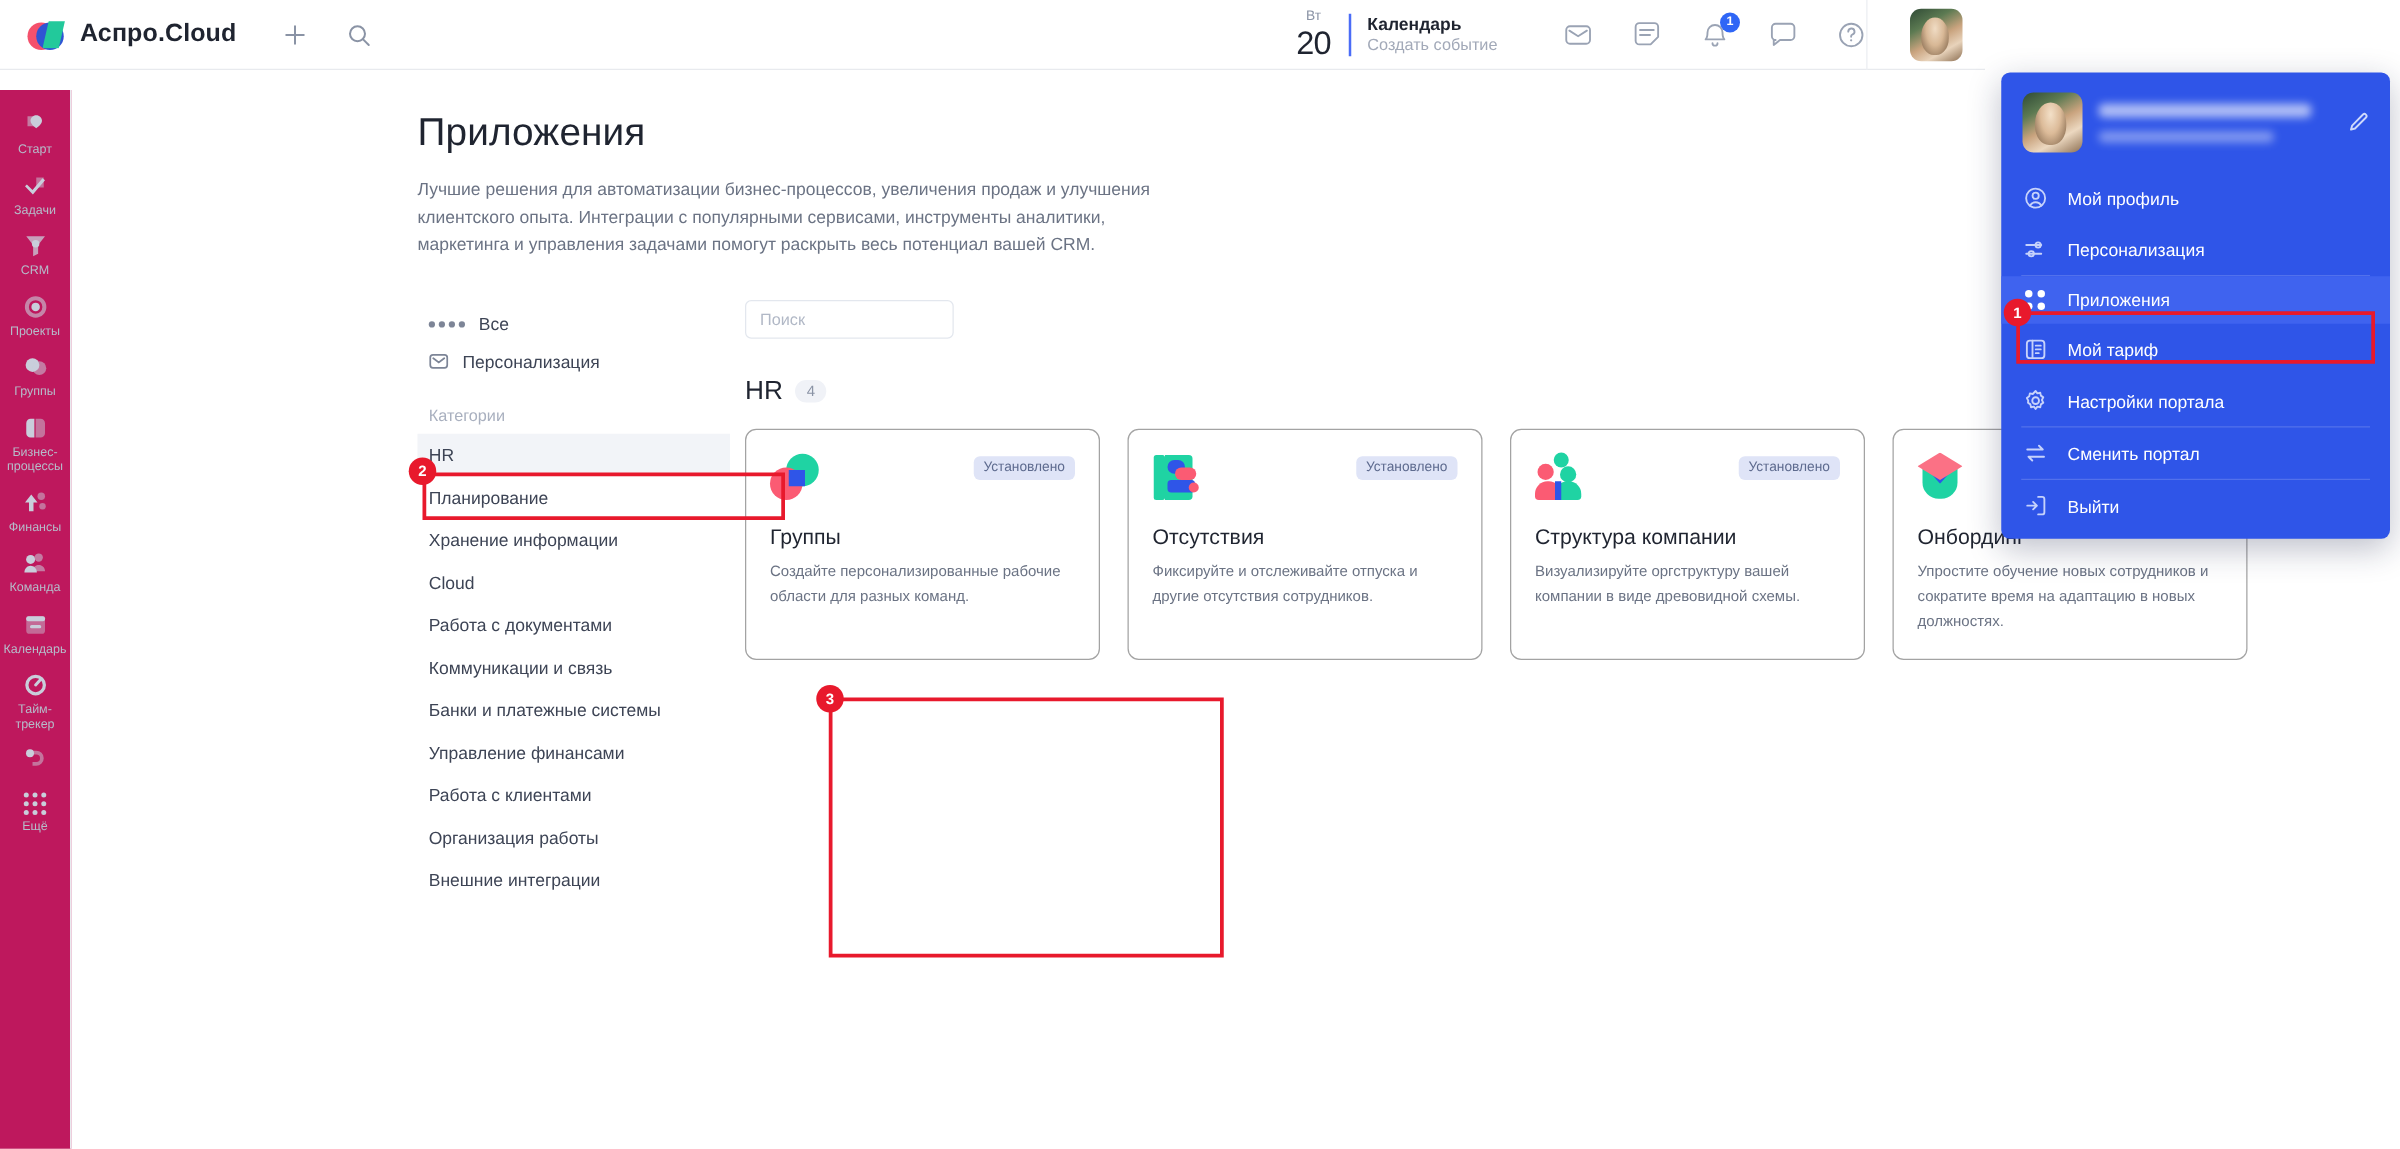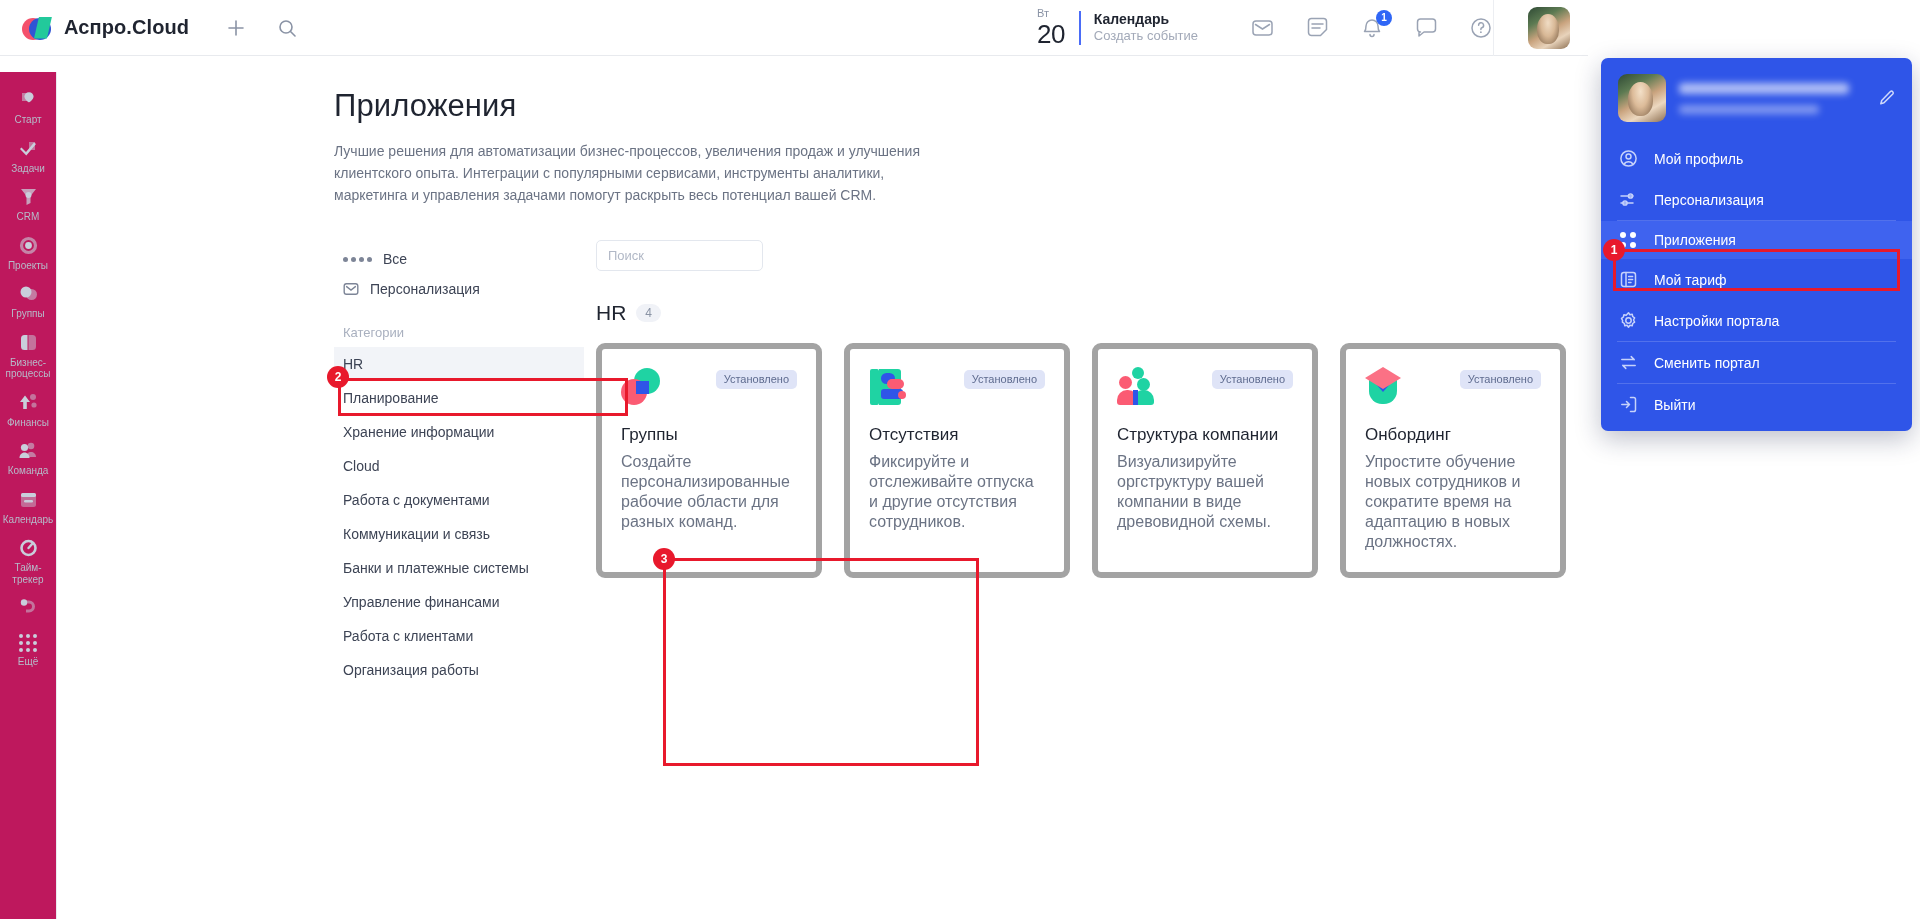--- a/index.html
+++ b/index.html
@@ -33,21 +33,21 @@
   .tb-ico {
     color: #8a93a5; display: flex; align-items: center; justify-content: center;
     cursor: pointer;
   }
   .plus-btn { margin-left: 36px; }
   .search-btn { margin-left: 30px; }
 
   .topbar-right {
     margin-left: auto; display: flex; align-items: center; height: 56px;
   }
-  .date-block { text-align: left; padding-right: 14px; line-height: 1; }
+  .date-block { text-align: center; padding-right: 14px; line-height: 1; }
   .date-dow { font-size: 11px; color: #8a93a5; margin-bottom: 2px; }
   .date-num { font-size: 26px; color: #1f2430; font-weight: 400; letter-spacing: -.5px; }
   .date-sep { width: 2px; height: 34px; background: #4a6cf7; margin-right: 13px; }
   .cal-block { line-height: 1.25; }
   .cal-title { font-size: 14px; font-weight: 700; color: #1f2430; }
   .cal-sub { font-size: 13px; color: #a2a9b8; cursor: pointer; }
   .hdr-icons { display: flex; align-items: center; gap: 30px; margin-left: 52px; }
   .hdr-ico { position: relative; color: #9aa3b4; cursor: pointer; display:flex; }
   .badge-dot {
     position: absolute; top: -6px; right: -8px;
@@ -126,34 +126,34 @@
 
   .group-head { display: flex; align-items: center; gap: 10px; margin-bottom: 18px; }
   .group-name { font-size: 21px; color: #1f2430; font-weight: 400; }
   .group-count {
     background: #f0f2f7; color: #8a93a5; font-size: 12px;
     border-radius: 11px; padding: 3px 9px; line-height: 1;
   }
 
   .card-grid { display: flex; flex-wrap: wrap; gap: 22px; }
   .card {
-    width: 226px; min-height: 152px;
-    border: 6px solid #a3a3a3; border-radius: 9px;
+    width: 284px; min-height: 152px;
+    border: 1px solid #a3a3a3; border-radius: 9px;
     padding: 18px 19px 20px; background: #fff; position: relative;
     cursor: pointer;
   }
   .card-top { display: flex; align-items: flex-start; justify-content: space-between; }
   .card-icon { width: 40px; height: 40px; position: relative; }
   .pill {
     background: #dfe4f7; color: #5e6b8f; font-size: 11px;
     border-radius: 5px; padding: 4px 8px; line-height: 1; white-space: nowrap;
     margin-top: 3px;
   }
   .card-title { font-size: 17px; color: #1f2430; margin-top: 18px; }
-  .card-desc { font-size: 16px; color: #6b7384; line-height: 20px; margin-top: 7px; }
+  .card-desc { font-size: 12px; color: #6b7384; line-height: 20px; margin-top: 7px; }
 
   
   .ic-groups .g1 { position:absolute; width:26px;height:26px;border-radius:50%;background:#1fd3a3; left:13px; top:1px;}
   .ic-groups .g2 { position:absolute; width:26px;height:26px;border-radius:50%;background:#fb5b73; left:0px; top:12px;}
   .ic-groups .g3 { position:absolute; width:13px;height:13px;background:#2f55e8; left:15px; top:14px;}
 
   .ic-absence .a1 { position:absolute; left:1px; top:2px; width:9px; height:36px; background:#1fd3a3; border-radius:2px;}
   .ic-absence .a2 { position:absolute; left:10px; top:2px; width:22px; height:36px; background:#1fd3a3; border-radius:0 3px 3px 0;}
   .ic-absence .a3 { position:absolute; left:12px; top:6px; width:14px; height:11px; border-radius:6px; background:#2f55e8;}
   .ic-absence .a4 { position:absolute; left:18px; top:12px; width:17px; height:10px; border-radius:5px; background:#fb5b73;}
@@ -459,20 +459,21 @@
         </div>
         <div class="cat-item"><span>Планирование</span></div>
         <div class="cat-item"><span>Хранение информации</span></div>
         <div class="cat-item"><span>Cloud</span></div>
         <div class="cat-item"><span>Работа с документами</span></div>
         <div class="cat-item"><span>Коммуникации и связь</span></div>
         <div class="cat-item"><span>Банки и платежные системы</span></div>
         <div class="cat-item"><span>Управление финансами</span></div>
         <div class="cat-item"><span>Работа с клиентами</span></div>
         <div class="cat-item"><span>Организация работы</span></div>
+        <div class="cat-item"><span>Внешние интеграции</span></div>
       </div>
 
       <div class="apps">
         <div class="search-wrap">
           <input class="search-input" type="text" placeholder="Поиск" style="">
         </div>
 
         <div class="group-head">
           <span class="group-name">HR</span>
           <span class="group-count">4</span>

